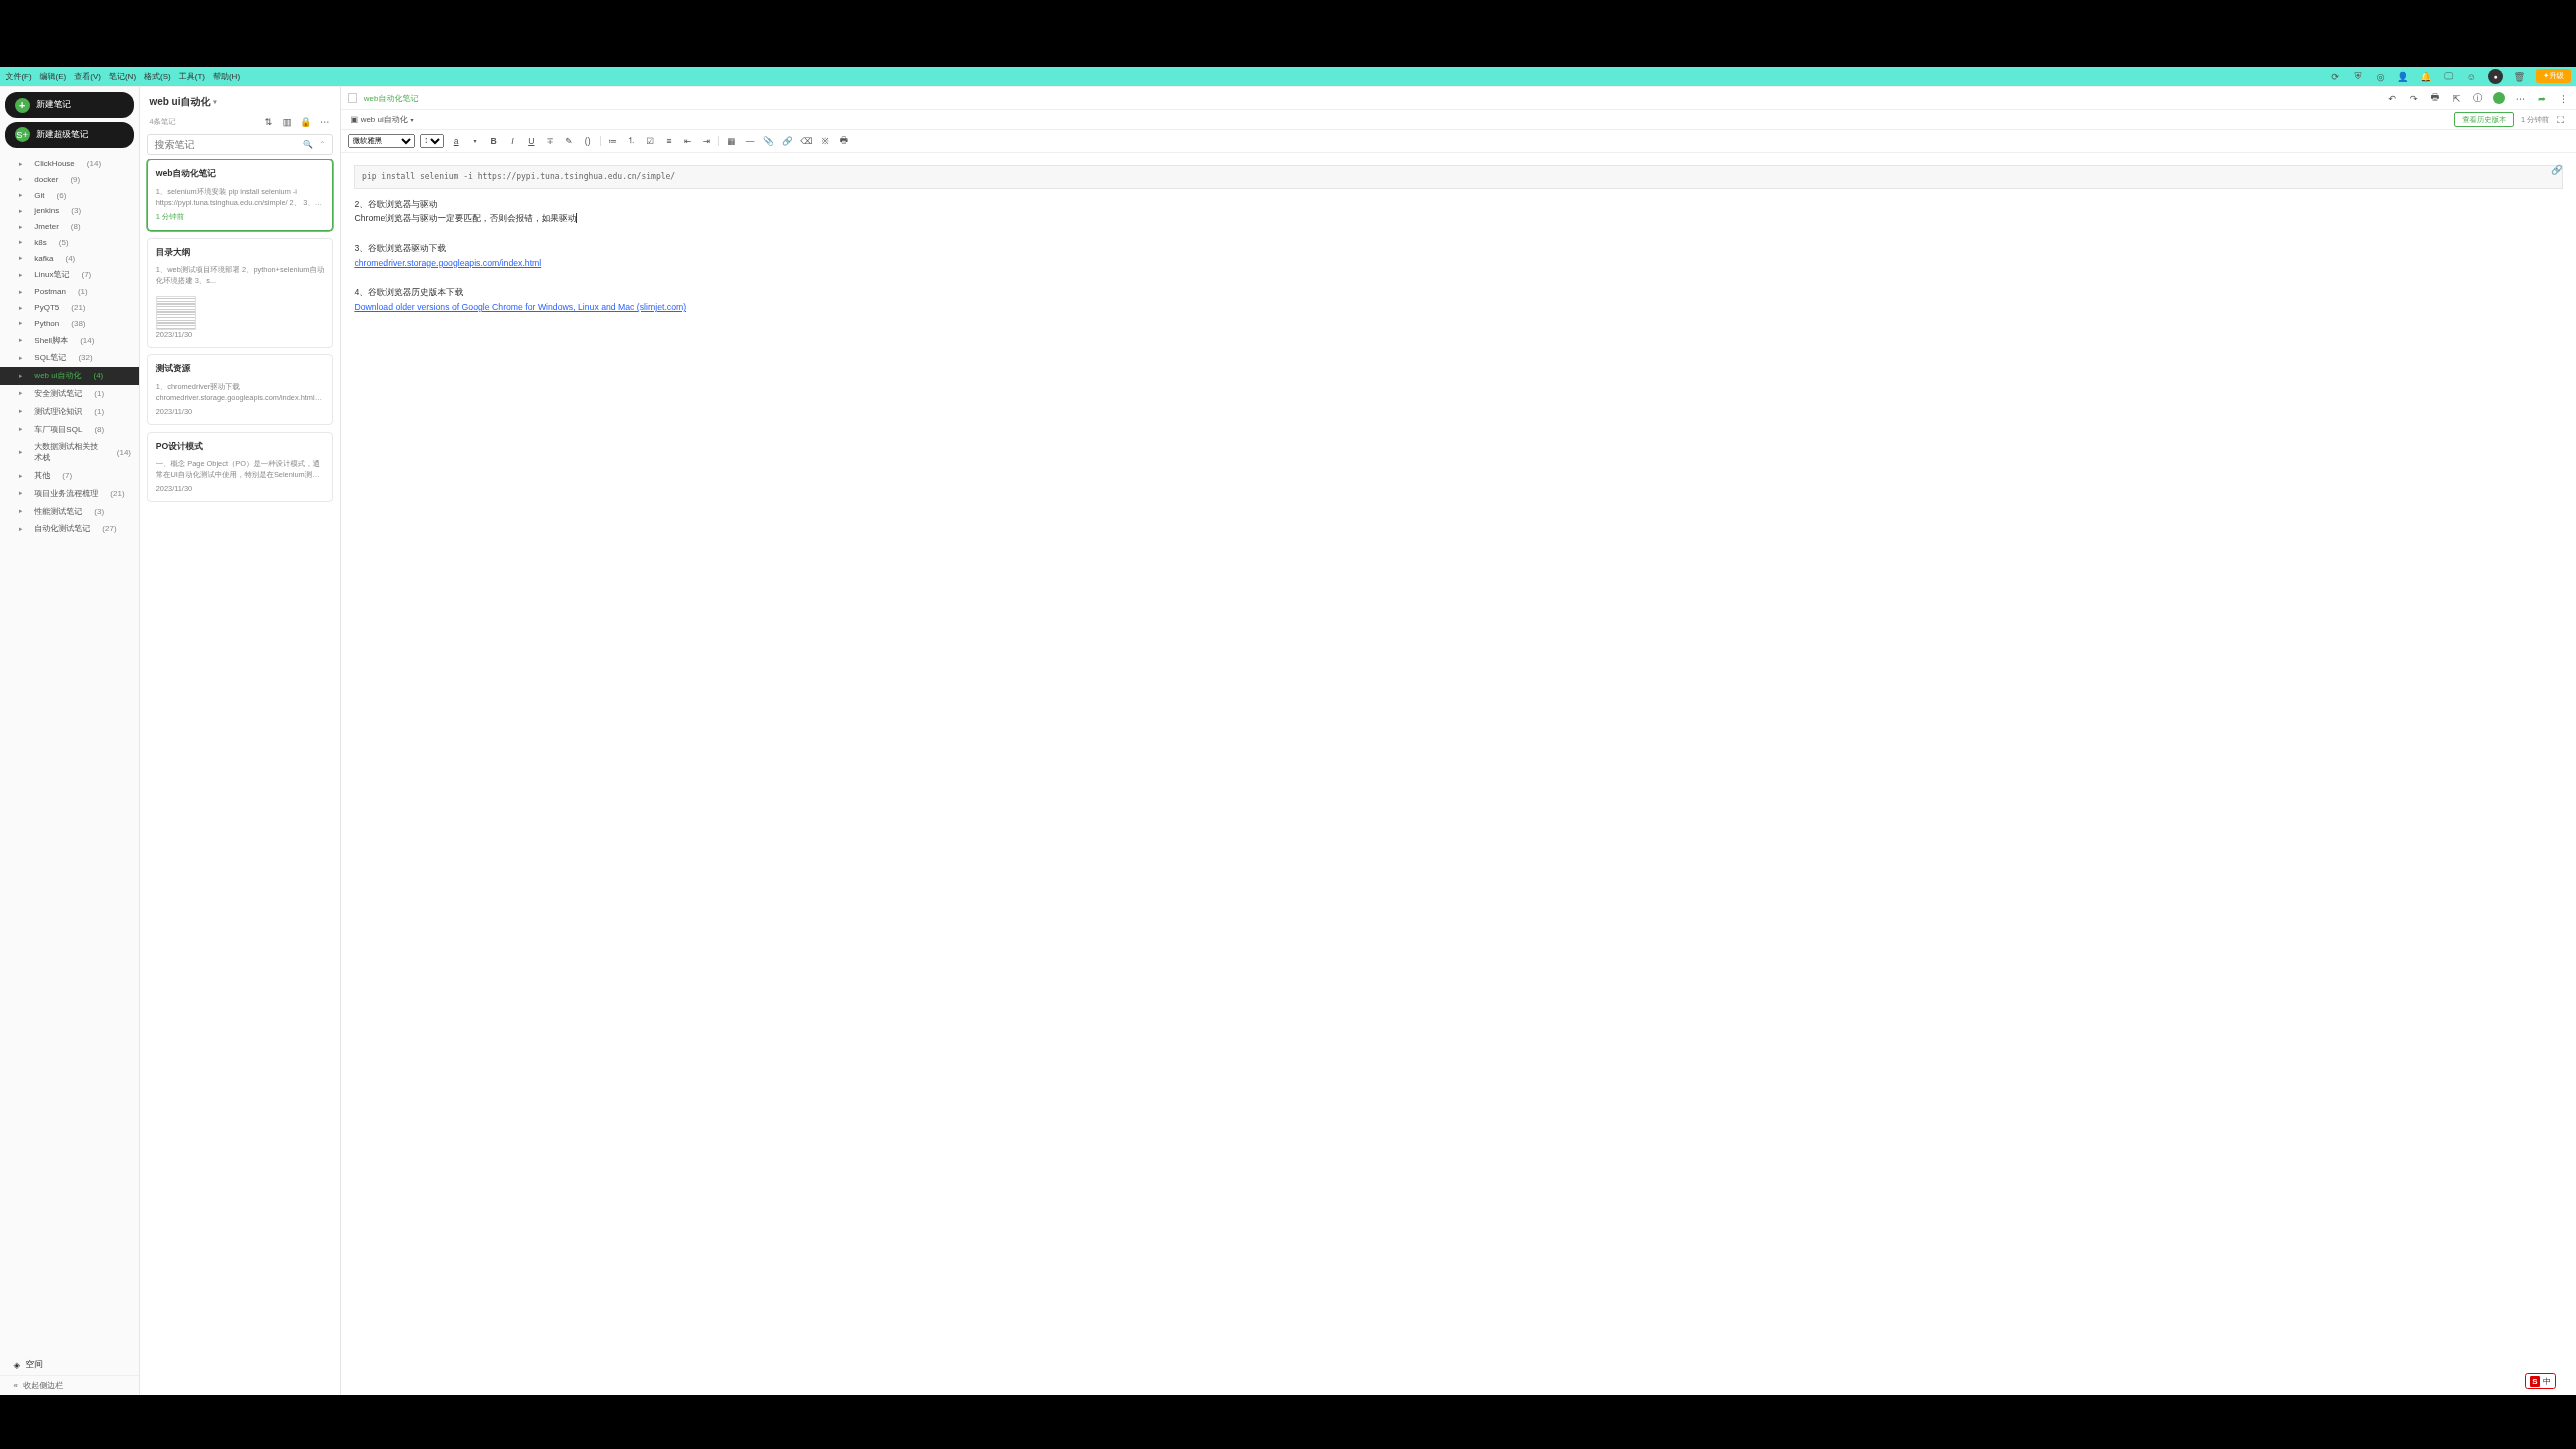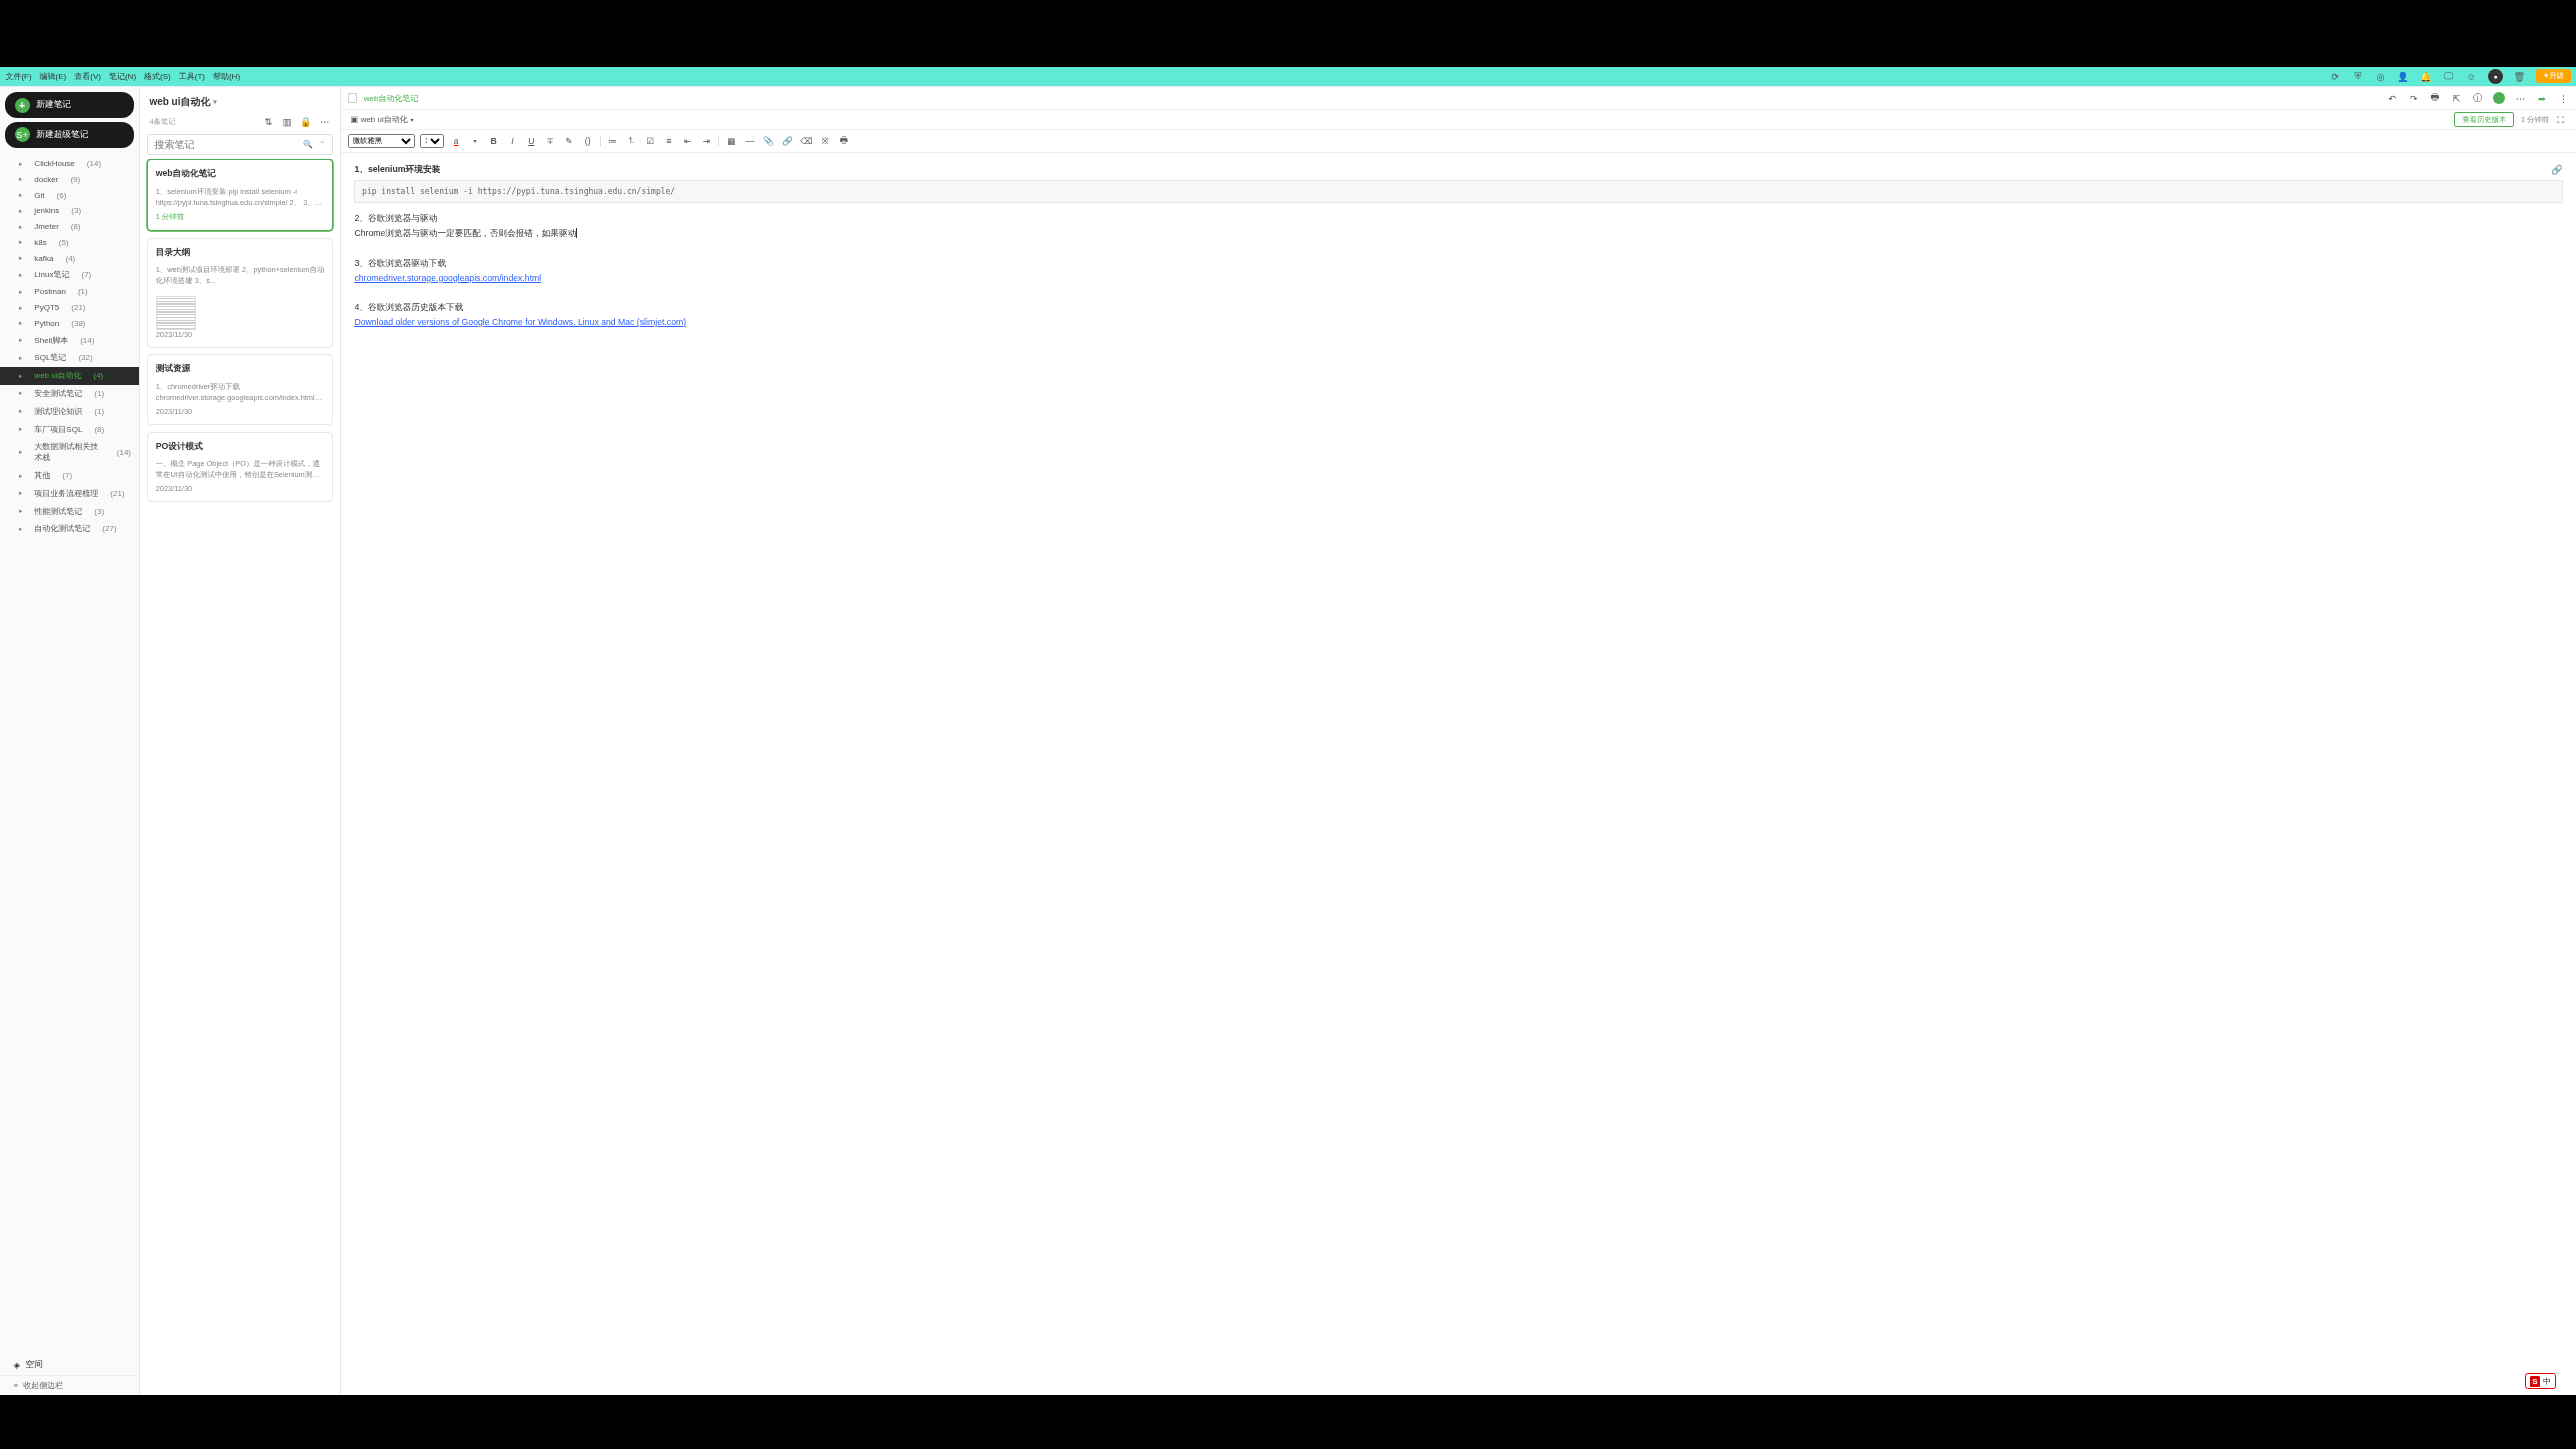--- a/index.html
+++ b/index.html
@@ -352,21 +352,20 @@
         <span class="fmt-btn">—</span>
         <span class="fmt-btn">📎</span>
         <span class="fmt-btn">🔗</span>
         <span class="fmt-btn">⌫</span>
         <span class="fmt-btn">※</span>
         <span class="fmt-btn">🖶</span>
       </div>
 
       <div class="editor-content">
         <span class="link-icon-right">🔗</span>
-        <div><b>1、selenium环境安装</b></div>
         <div class="code-block">pip install selenium -i https://pypi.tuna.tsinghua.edu.cn/simple/</div>
         <div>2、谷歌浏览器与驱动</div>
         <div style="position:relative;">
           <span>Chrome浏览器与驱动一定要匹配，否则会报错，如果驱动</span><span class="cursor-blink"></span>
         </div>
         <br>
         <div>3、谷歌浏览器驱动下载</div>
         <div><a href="#">chromedriver.storage.googleapis.com/index.html</a></div>
         <br>
         <div>4、谷歌浏览器历史版本下载</div>

